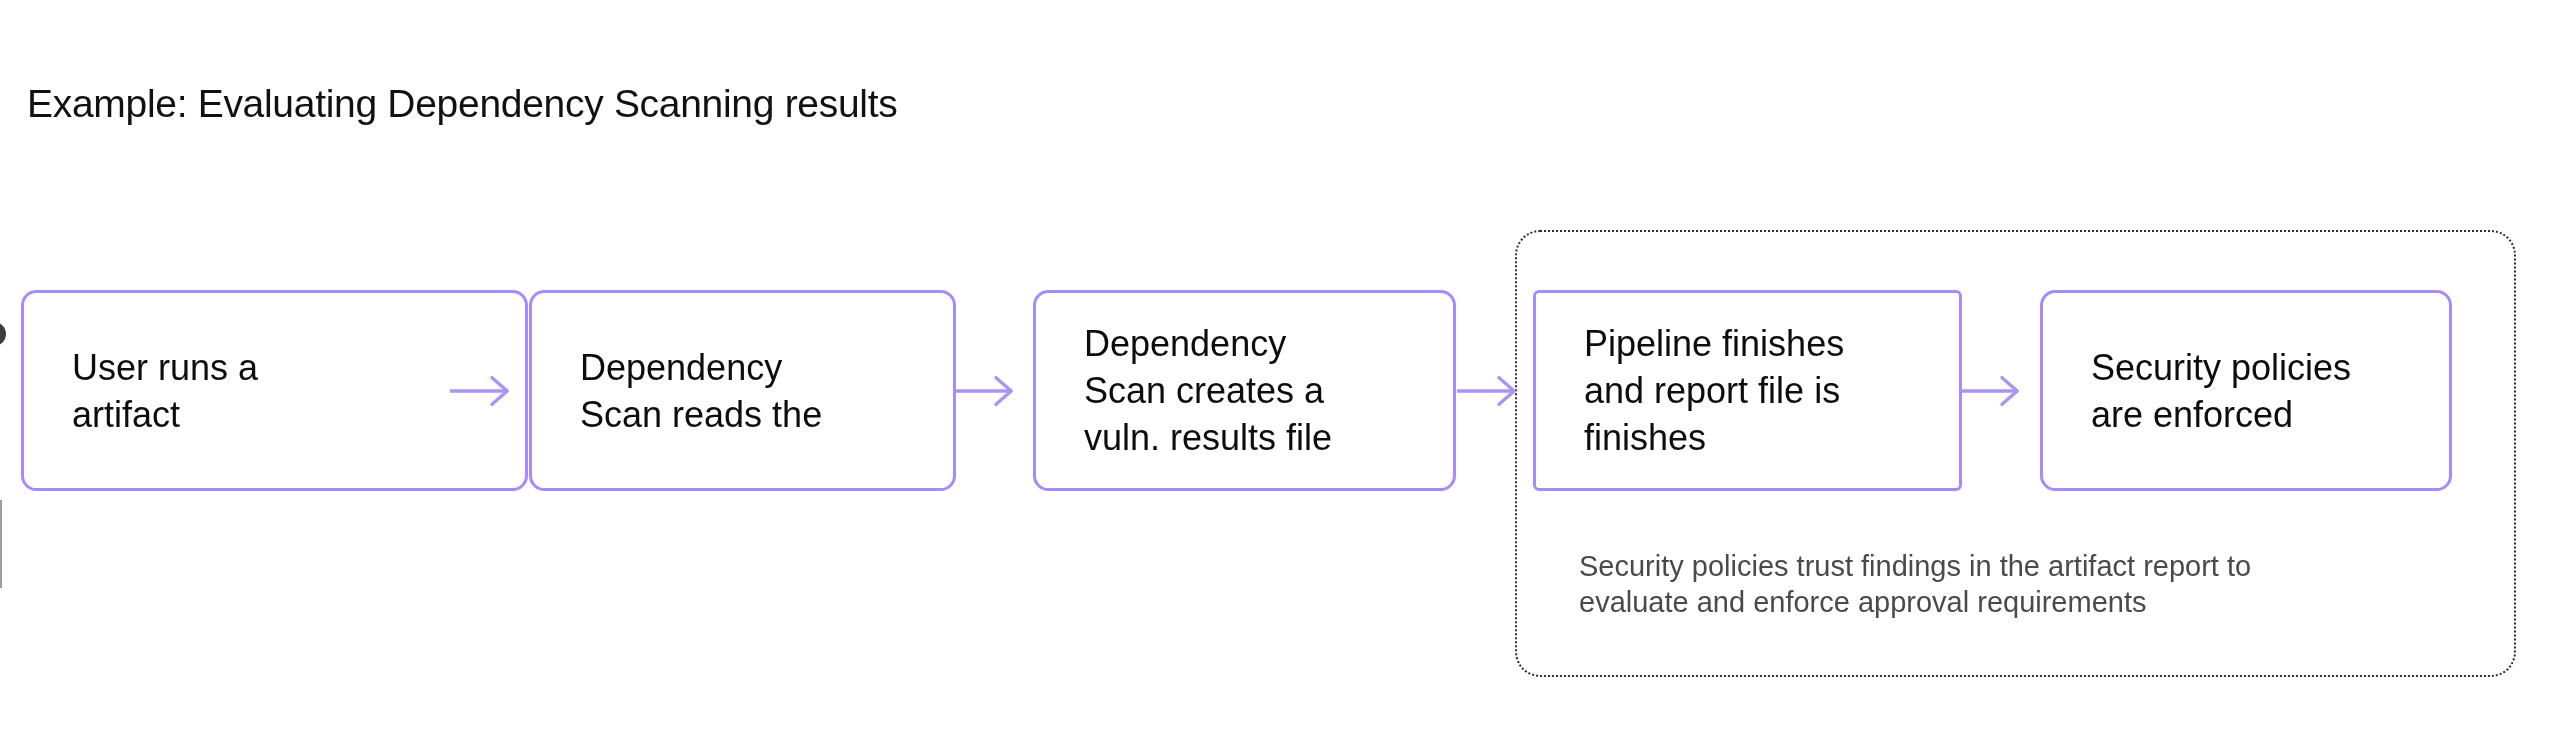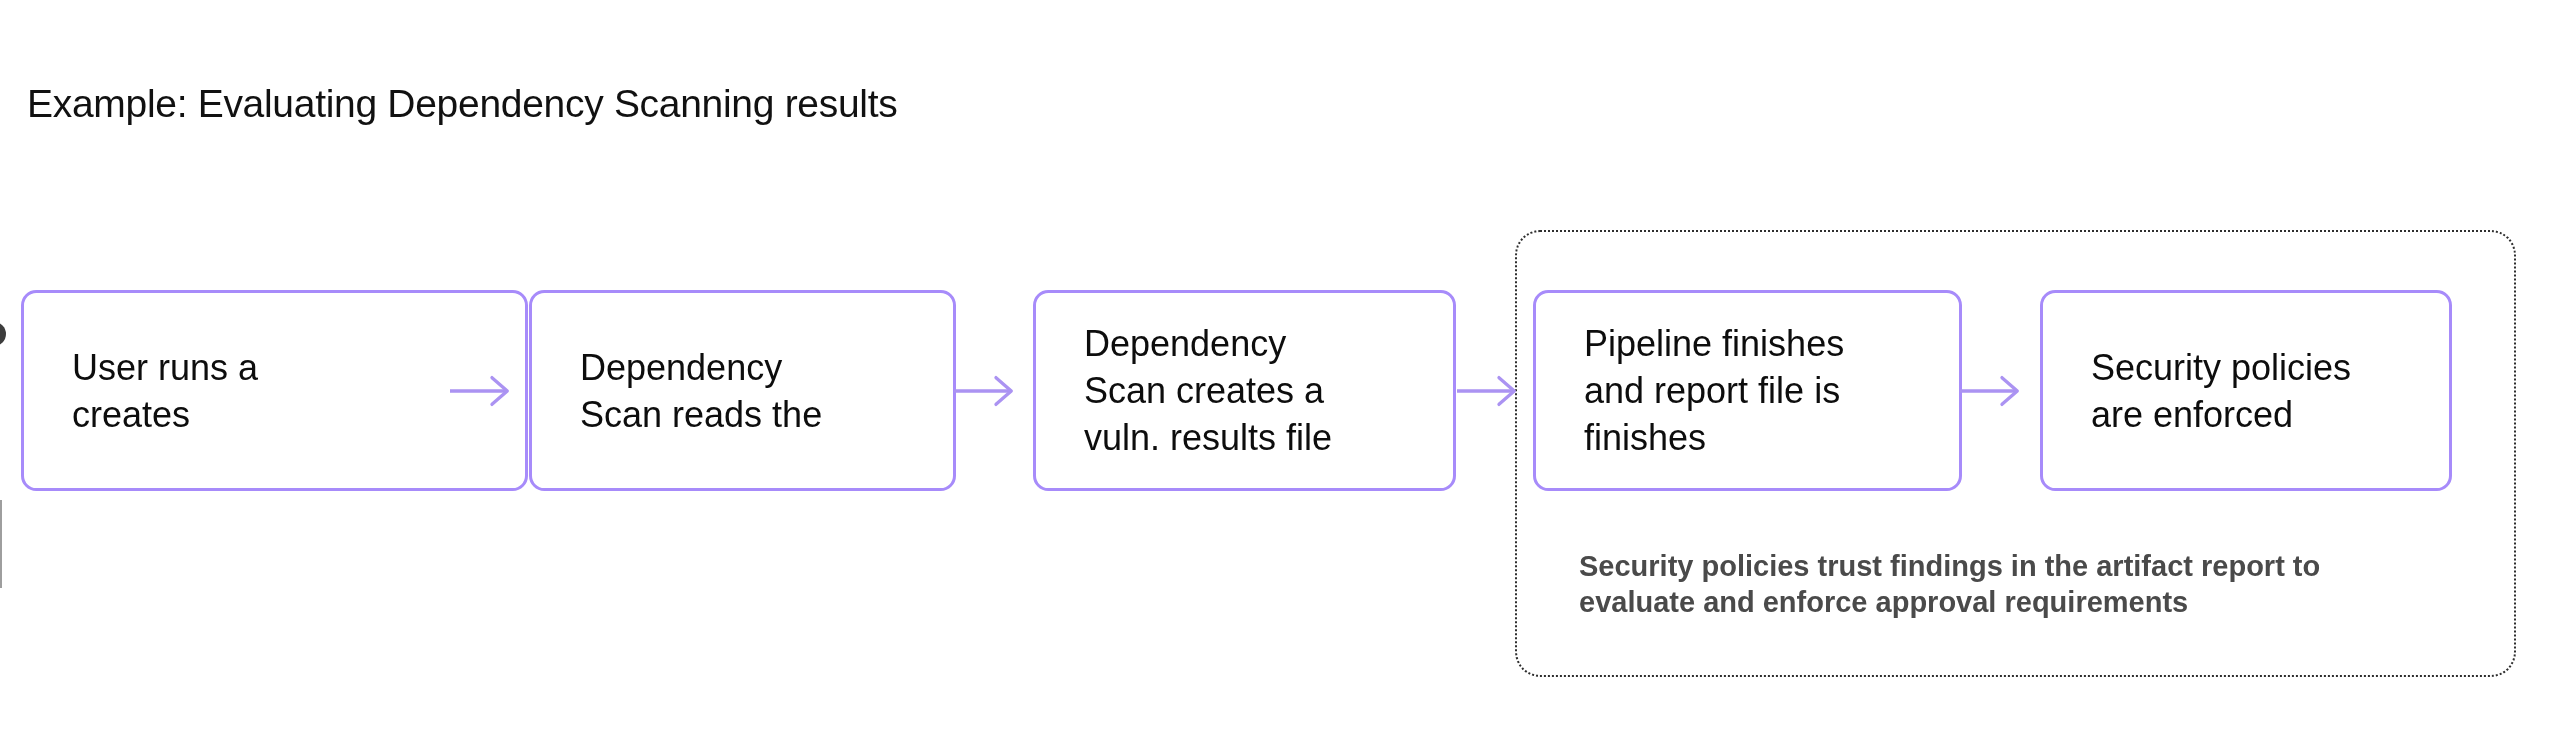--- a/index.html
+++ b/index.html
@@ -22,42 +22,42 @@
     background:#ffffff; box-sizing:border-box;
     display:flex; flex-direction:column; justify-content:center;
     padding:0 27px 0 48px;
     font-size:36px; line-height:47px; color:#0d0d0d;
     z-index:2;
   }
   .node .ln { display:block; white-space:nowrap; }
   .n1 { left:21px;   width:507px; }
   .n2 { left:529px;  width:427px; }
   .n3 { left:1033px; width:423px; }
-  .n4 { left:1533px; width:429px; }
+  .n4 { left:1533px; width:429px;border-radius:6px; }
   .n5 { left:2040px; width:412px; }
 
   
   .arrow { position:absolute; top:368px; width:63px; height:46px; z-index:3; }
   .a1 { left:450px; }
   .a2 { left:954px; }
   .a3 { left:1457px; }
   .a4 { left:1960px; }
 
   
   .group-box {
     position:absolute; left:1515px; top:230px;
     width:1001px; height:447px;
     border:2.9px dotted #2e2e2e; border-radius:25px;
     box-sizing:border-box; background:transparent;
     z-index:1;
   }
 
   .note {
     position:absolute; left:1579px; top:548px;
-    font-size:29px; line-height:36px; font-weight:700;
+    font-size:29px; line-height:36px; font-weight:400;
     color:#4a4a4a; z-index:2;
   }
   .note .ln { display:block; white-space:nowrap; }
 
   
   .clipped-circle {
     position:absolute; left:-18px; top:322px;
     width:24px; height:24px; border-radius:50%;
     background:#3d3d3d; z-index:0;
   }
@@ -71,21 +71,21 @@
 
 <div class="title">Example: Evaluating Dependency Scanning results</div>
 
 <div class="clipped-circle"></div>
 <div class="clipped-line"></div>
 
 <div class="group-box"></div>
 
 <div class="node n1">
   <span class="ln">User runs a</span>
-  <span class="ln">creates</span>
+  <span class="ln">artifact</span>
 </div>
 
 <div class="node n2">
   <span class="ln">Dependency</span>
   <span class="ln">Scan reads the</span>
 </div>
 
 <div class="node n3">
   <span class="ln">Dependency</span>
   <span class="ln">Scan creates a</span>

